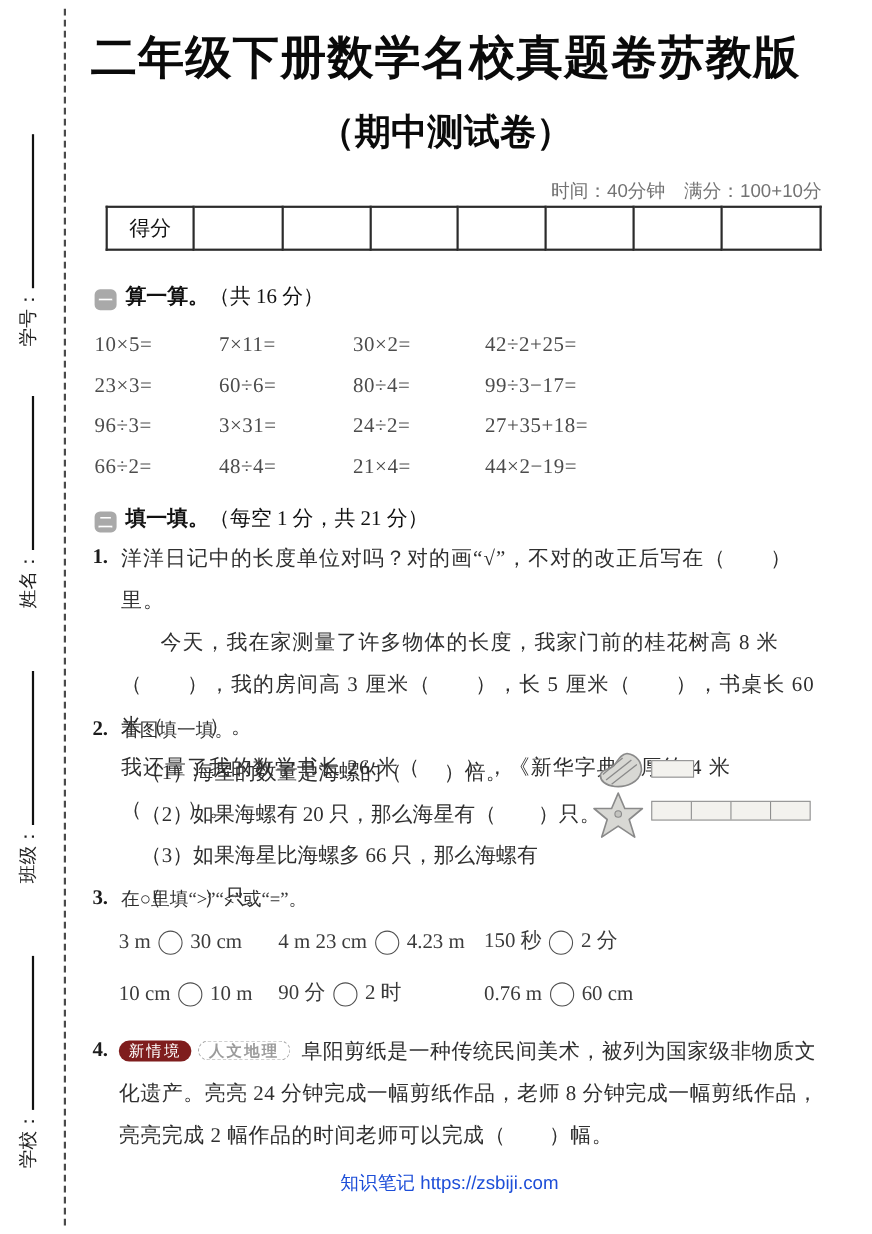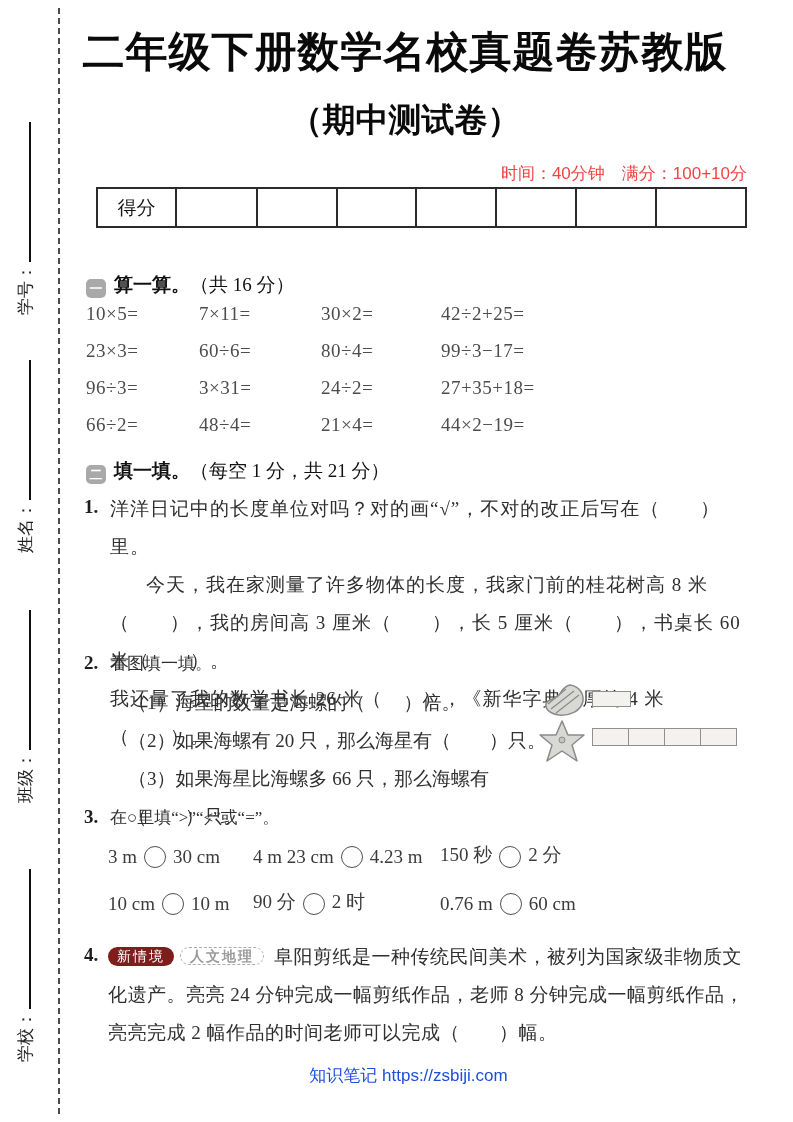--- a/index.html
+++ b/index.html
@@ -16,21 +16,21 @@
   .side-line { display:inline-block; width:140px; height:3px;
     border-bottom:2px solid #111; margin-left:2px; }
   
   .title { position:absolute; left:60px; top:24px; width:690px; text-align:center;
     font-family:"Liberation Sans", sans-serif; font-weight:bold; font-size:42px;
     color:#0a0a0a; letter-spacing:1px; }
   .subtitle { position:absolute; left:60px; top:98px; width:690px; text-align:center;
     font-family:"Liberation Sans", sans-serif; font-weight:bold; font-size:33px;
     color:#0a0a0a; }
   .exam-info { position:absolute; left:85px; top:162px; width:662px; text-align:right;
-    font-family:"Liberation Sans", sans-serif; font-size:17px; color:#ef4444; }
+    font-family:"Liberation Sans", sans-serif; font-size:17px; color:#737373; }
   
   .score-table { position:absolute; left:96px; top:187px; border-collapse:collapse; }
   .score-table td { border:2px solid #2b2b2b; height:35px; text-align:center;
     font-size:19px; color:#161616; font-family:"Liberation Serif", serif; }
   
   .sec-header { position:absolute; left:86px; font-size:19px; color:#111; }
   .sec-badge { display:inline-block; width:20px; height:19px; background:#a9a9a9;
     color:#ffffff; border-radius:5px; font-size:13px; line-height:19px; text-align:center;
     vertical-align:-2px; margin-right:8px; font-weight:bold;
     font-family:"Liberation Sans", sans-serif; }
@@ -118,21 +118,21 @@
       <td></td>
       <td></td>
       <td></td>
       <td></td>
       <td></td>
       <td></td>
     </tr>
   </tbody>
     </table>
 
-  <div class="sec-header" style="top:272px">
+  <div class="sec-header" style="top:256px">
     <span class="sec-badge">一</span><span class="sec-title">算一算。</span><span class="sec-note">（共 16 分）</span>
   </div>
   <div class="calc-grid">
     <span>10×5=</span>
     <span>7×11=</span>
     <span>30×2=</span>
     <span>42÷2+25=</span>
     <span>23×3=</span>
     <span>60÷6=</span>
     <span>80÷4=</span>

